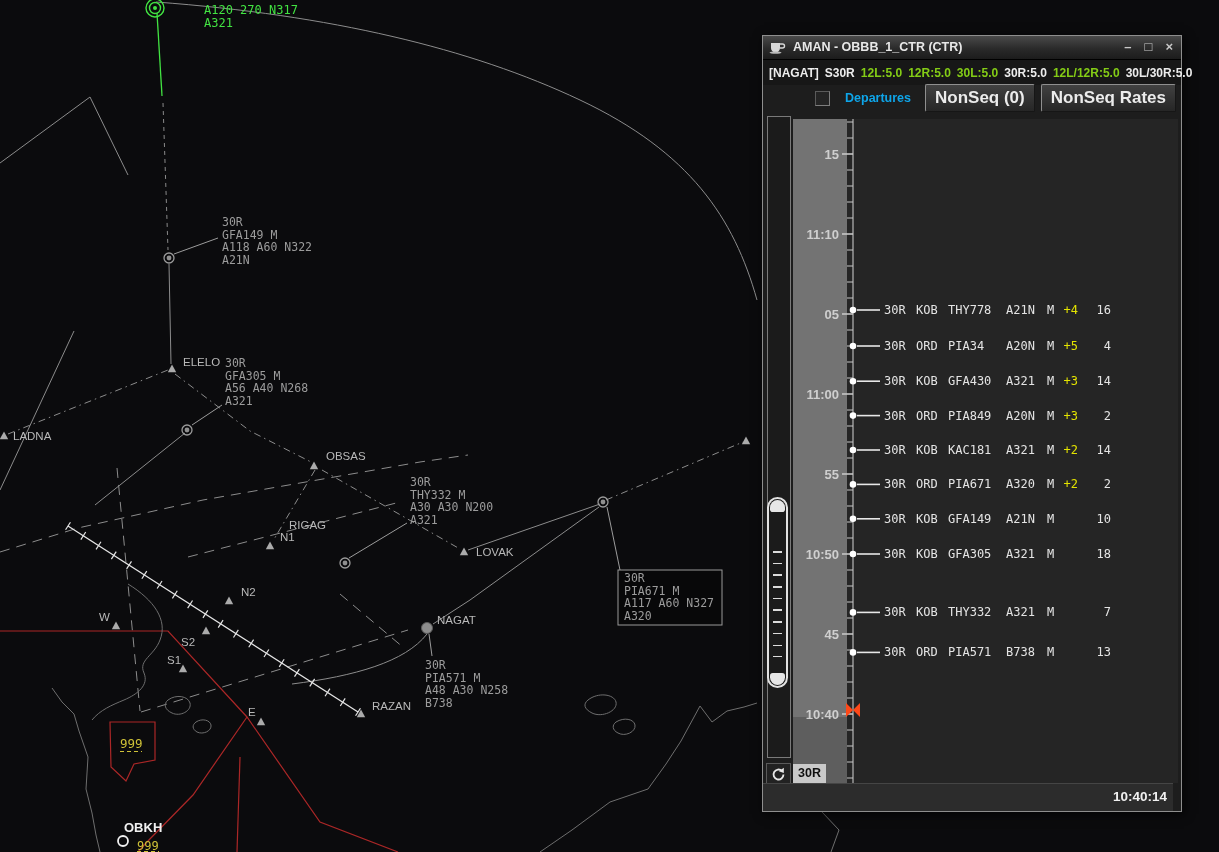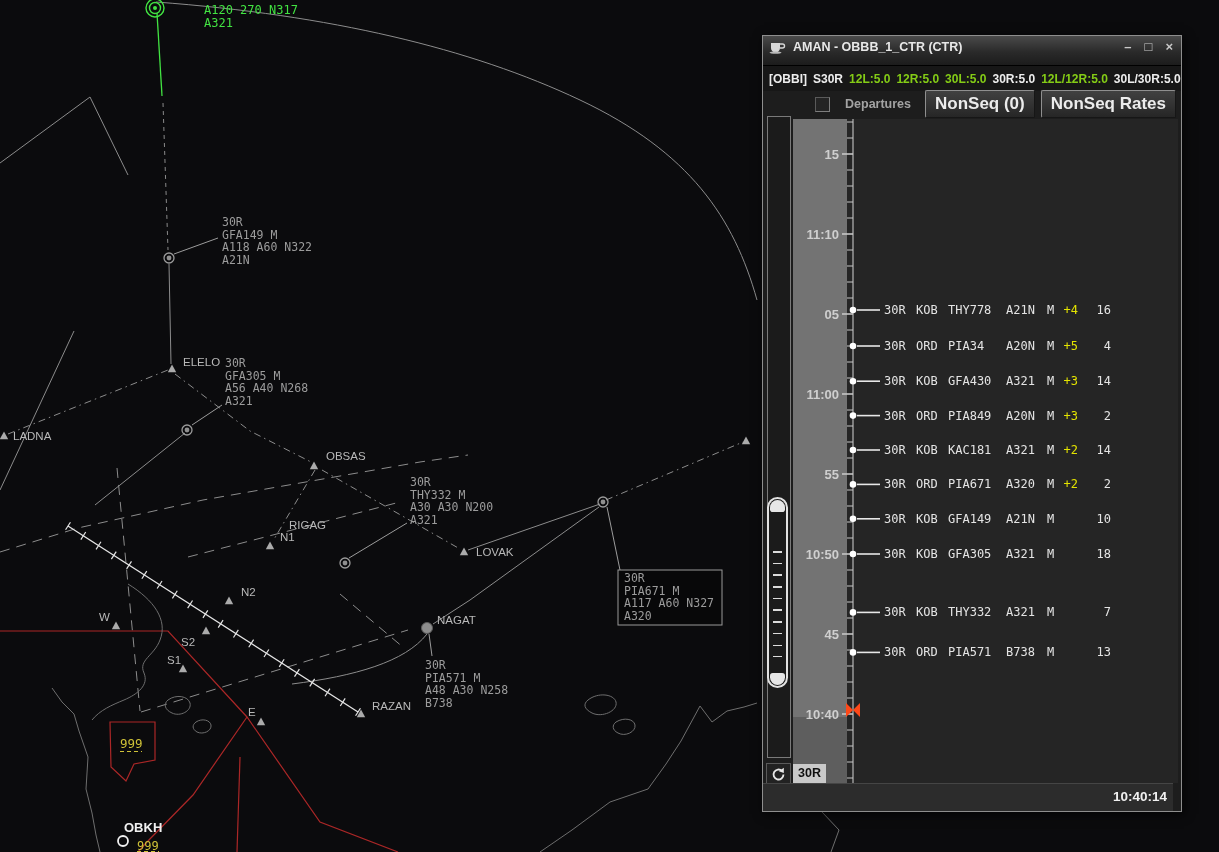--- a/index.html
+++ b/index.html
@@ -5,32 +5,32 @@
   html,body{margin:0;padding:0;background:#000;}
   #stage{position:relative;width:1219px;height:852px;background:#0b0b0d;overflow:hidden;
          font-family:"Liberation Sans",sans-serif;}
   #radar-svg{position:absolute;left:0;top:0;}
 
   
   #aman{position:absolute;left:762px;top:35px;width:420px;height:777px;background:#1d1d1d;
         border:1px solid #8e8e8e;box-sizing:border-box;
         box-shadow:2px 2px 10px rgba(0,0,0,.75);}
   .titlebar{height:22px;background:linear-gradient(#4a4a4a,#2a2a2a 55%,#1c1c1c);
-            display:flex;align-items:center;padding:0 8px 7px 6px;border-bottom:1px solid #000;}
+            display:flex;align-items:center;padding:0 8px 1px 6px;border-bottom:1px solid #000;}
   .title{font-weight:bold;font-size:12.5px;color:#e8e8e8;margin-left:7px;flex:1;
          white-space:nowrap;}
   .win-btn{color:#c9c9c9;font-size:13px;font-weight:bold;margin-left:13px;line-height:20px;}
   .configbar{height:25px;background:#171717;display:flex;align-items:center;gap:6px;
              padding:0 6px;font-weight:bold;font-size:12px;white-space:nowrap;}
   .cfg-on{color:#ededed;} .cfg-off{color:#84cc16;}
   .toolbar{height:26px;display:flex;align-items:center;justify-content:flex-end;gap:6px;
            padding:0 5px;font-size:12.5px;}
   .chk{width:13px;height:13px;background:#242424;border:1px solid;
        border-color:#5a5a5a #7d7d7d #7d7d7d #5a5a5a;display:inline-block;}
-  .dep-label{color:#a3a3a3;font-weight:bold;margin-right:8px;margin-left:9px;}
+  .dep-label{color:#0ea5e9;font-weight:bold;margin-right:8px;margin-left:9px;}
   .tbtn{background:linear-gradient(#414141,#262626);border:1px solid;
         border-color:#8f8f8f #161616 #161616 #8f8f8f;color:#ececec;font-weight:bold;
         font-size:17px;padding:3px 9px;border-radius:2px;
         font-family:"Liberation Sans",sans-serif;}
   .band{position:absolute;left:30px;top:83px;width:54px;height:664px;background:#737373;z-index:0;}
   .band-past{position:absolute;left:0;right:0;top:598px;bottom:0;background:#5e5e5e;}
   .list-bg{position:absolute;left:84px;top:83px;width:331px;height:664px;background:#252525;z-index:0;}
   #tl-svg{position:absolute;left:0;top:0;z-index:1;}
   .scroll-track{position:absolute;left:4px;top:80px;width:24px;height:642px;
                 border:1px solid #7a7a7a;background:#1b1b1b;box-sizing:border-box;z-index:2;}
@@ -240,21 +240,21 @@
         <path d="M11 4 h2.5 a2 2 0 0 1 0 4 H11" fill="none" stroke="#d8d8d8" stroke-width="1.4"></path>
         <ellipse cx="6.5" cy="12.6" rx="6" ry="1.2" fill="#b9b9b9"></ellipse>
       </svg>
       <span class="title">AMAN - OBBB_1_CTR (CTR)</span>
       <span class="win-btn">–</span>
       <span class="win-btn">□</span>
       <span class="win-btn">×</span>
     </div>
 
     <div class="configbar" id="configbar">
-        <span class="cfg-on">[OBBI]</span>
+        <span class="cfg-on">[NAGAT]</span>
         <span class="cfg-on">S30R</span>
         <span class="cfg-off">12L:5.0</span>
         <span class="cfg-off">12R:5.0</span>
         <span class="cfg-off">30L:5.0</span>
         <span class="cfg-on">30R:5.0</span>
         <span class="cfg-off">12L/12R:5.0</span>
         <span class="cfg-on">30L/30R:5.0</span>
       </div>
 
     <div class="toolbar">

